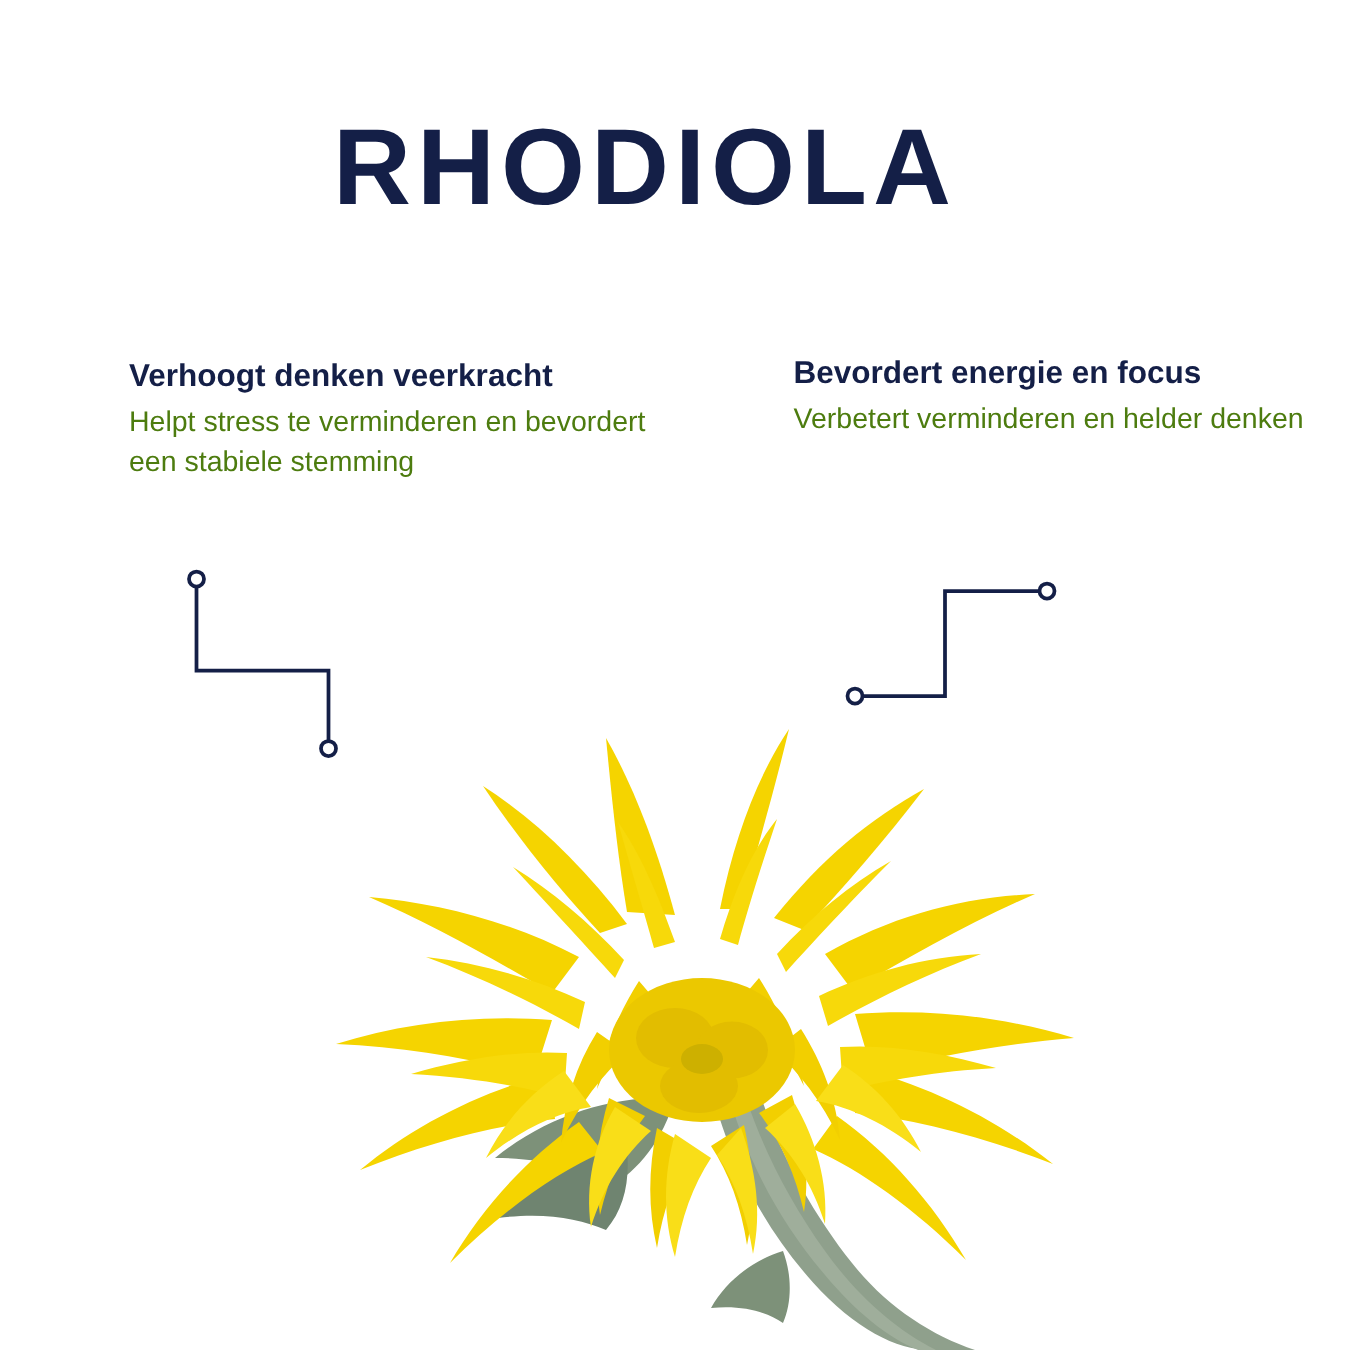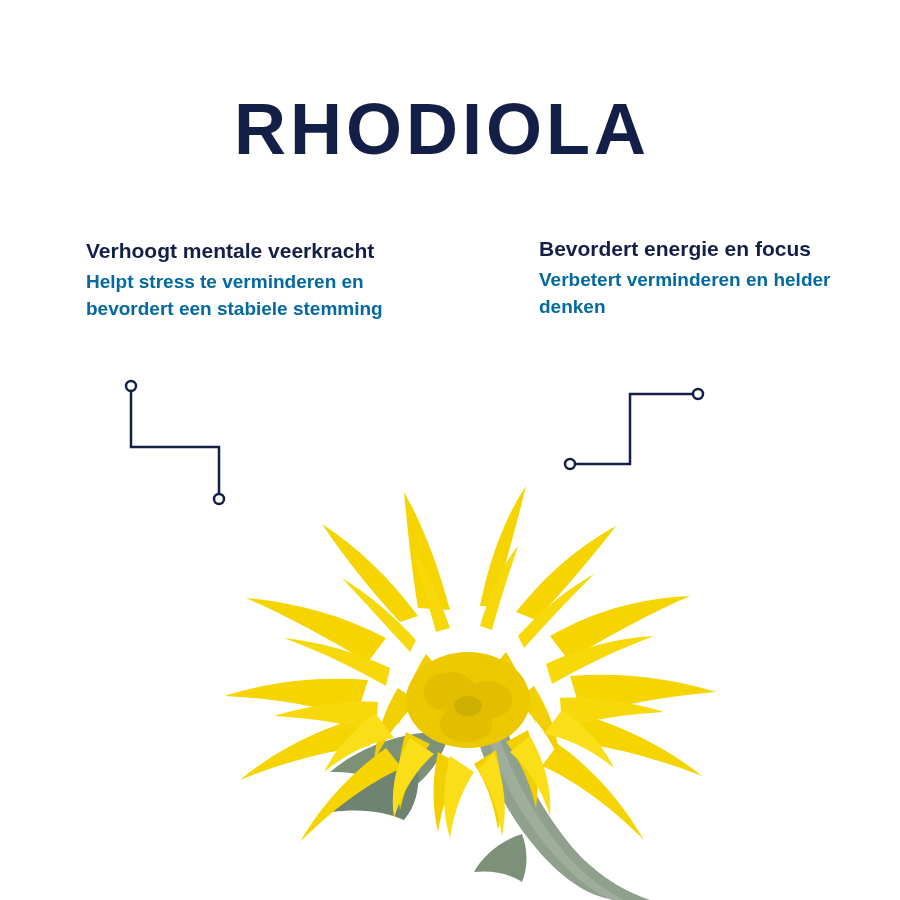--- a/index.html
+++ b/index.html
@@ -10,58 +10,56 @@
   #page {
     position: relative;
     width: 900px;
     height: 900px;
     background: #ffffff;
     overflow: hidden;
     font-family: "Liberation Sans", sans-serif;
   }
   #title {
     position: absolute;
-    top: 88px;
+    top: 71px;
     left: 0;
     width: 860px;
     text-align: center;
     font-size: 72px;
     font-weight: 700;
     letter-spacing: 4px;
     color: #141f47;
     font-family: "Liberation Sans", sans-serif;
-    margin-left: 12px;
   }
   .callout {
     position: absolute;
   }
   .callout-heading {
     font-size: 21px;
     font-weight: 700;
     line-height: 1.42;
     color: #141f47;
     margin: 0 0 2px 0;
   }
   .callout-body {
     font-size: 19px;
-    font-weight: 700;
+    font-weight: 400;
     line-height: 1.45;
-    color: #0369a1;
+    color: #4d7c0f;
     margin: 0;
   }
   #callout-left {
     top: 236px;
     left: 86px;
     width: 360px;
   }
   #callout-right {
     top: 234px;
     left: 529px;
     width: 352px;
-    margin-left: 10px;
   }
   .leader {
     position: absolute;
     top: 0;
     left: 0;
     width: 900px;
     height: 900px;
     pointer-events: none;
   }
   
@@ -155,21 +153,21 @@
     <circle cx="131" cy="386" r="5" fill="none" stroke="#141f47" stroke-width="2.5"></circle>
     <path d="M131 391 L131 447 L219 447 L219 494" fill="none" stroke="#141f47" stroke-width="2.5"></path>
     <circle cx="219" cy="499" r="5" fill="none" stroke="#141f47" stroke-width="2.5"></circle>
 
     <circle cx="698" cy="394" r="5" fill="none" stroke="#141f47" stroke-width="2.5"></circle>
     <path d="M693 394 L630 394 L630 464 L575 464" fill="none" stroke="#141f47" stroke-width="2.5"></path>
     <circle cx="570" cy="464" r="5" fill="none" stroke="#141f47" stroke-width="2.5"></circle>
   </svg>
 
   <div class="callout" id="callout-left">
-    <p class="callout-heading">Verhoogt mentale veerkracht</p>
+    <p class="callout-heading">Verhoogt denken veerkracht</p>
     <p class="callout-body">Helpt stress te verminderen en bevordert een stabiele stemming</p>
   </div>
 
   <div class="callout" id="callout-right">
     <p class="callout-heading">Bevordert energie en focus</p>
     <p class="callout-body">Verbetert verminderen en helder denken</p>
   </div>
 
 </div>
 

